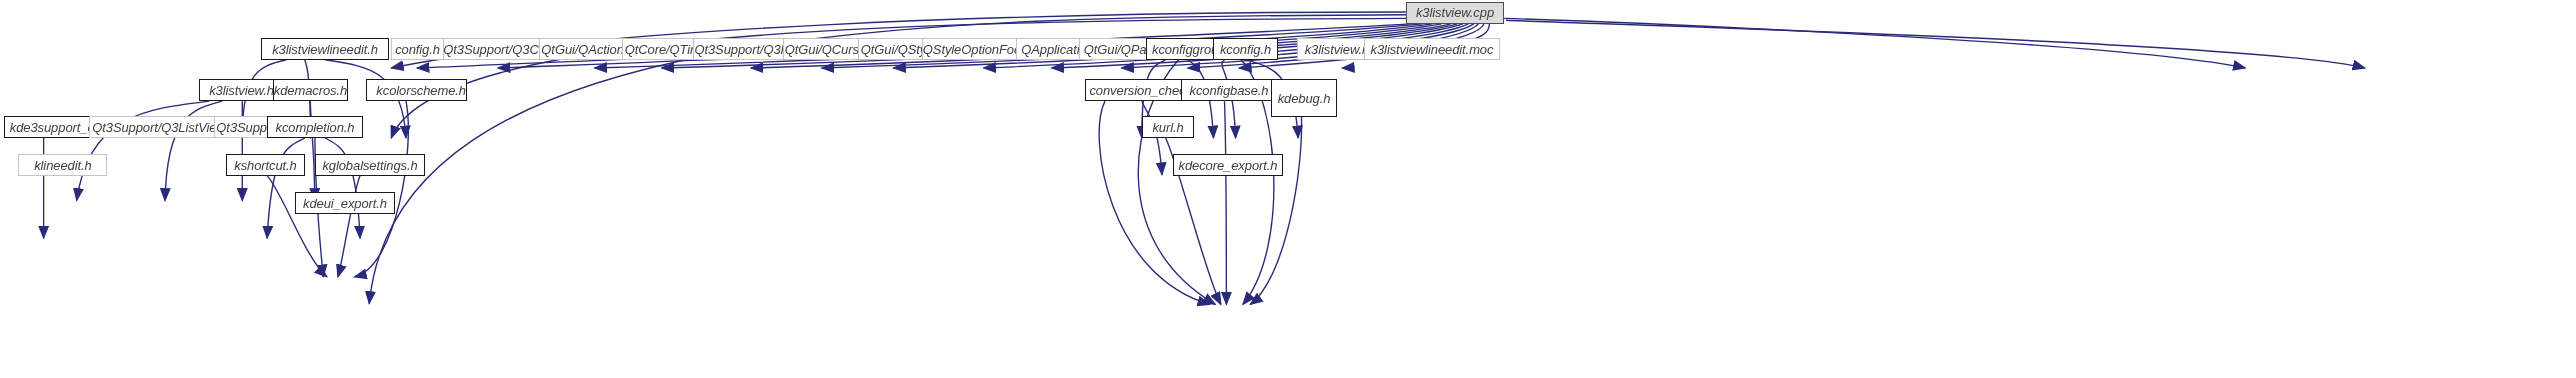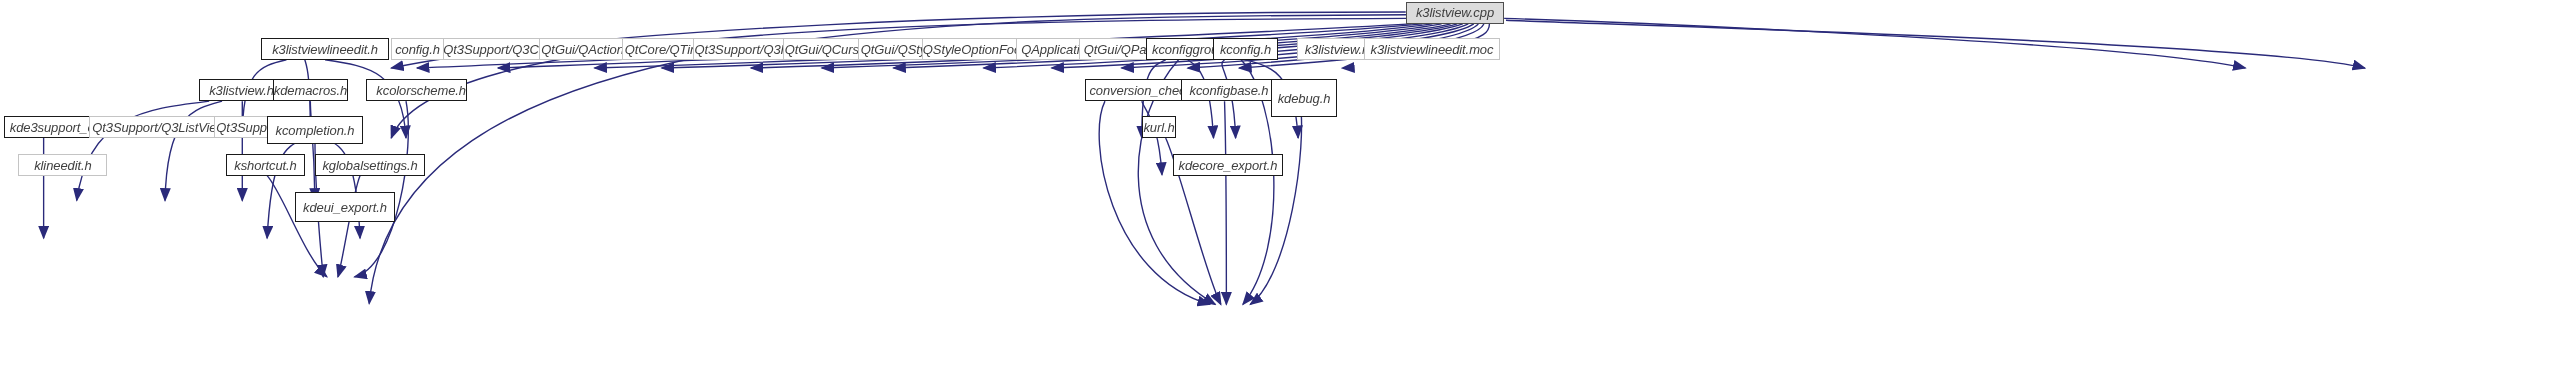--- a/index.html
+++ b/index.html
@@ -197,37 +197,37 @@
       </div>
       <div class="node strong" style="left: 3.7px; top: 116px; width: 136px; height: 22px;">
         <span class="lbl">kde3support_export.h</span>
       </div>
       <div class="node weak" style="left: 89px; top: 116px; width: 140px; height: 22px;">
         <span class="lbl">Qt3Support/Q3ListView</span>
       </div>
       <div class="node weak" style="left: 214px; top: 116px; width: 127px; height: 22px;">
         <span class="lbl">Qt3Support/Q3PtrList</span>
       </div>
-      <div class="node strong" style="left: 267px; top: 116px; width: 96px; height: 28px;">
+      <div class="node strong" style="left: 267px; top: 116px; width: 96px; height: 22px;">
         <span class="lbl">kcompletion.h</span>
       </div>
-      <div class="node strong" style="left: 1142px; top: 116px; width: 34px; height: 22px; align-items: center;">
+      <div class="node strong" style="left: 1142px; top: 116px; width: 52px; height: 22px; align-items: center;">
         <span class="lbl">kurl.h</span>
       </div>
       <div class="node weak" style="left: 18.4px; top: 154px; width: 89px; height: 22px;">
         <span class="lbl">klineedit.h</span>
       </div>
       <div class="node strong" style="left: 226px; top: 154px; width: 79px; height: 22px;">
         <span class="lbl">kshortcut.h</span>
       </div>
       <div class="node strong" style="left: 315px; top: 154px; width: 110px; height: 22px;">
         <span class="lbl">kglobalsettings.h</span>
       </div>
       <div class="node strong" style="left: 1173px; top: 154px; width: 110px; height: 22px;">
         <span class="lbl">kdecore_export.h</span>
       </div>
-      <div class="node strong" style="left: 295px; top: 192px; width: 100px; height: 30px;">
+      <div class="node strong" style="left: 295px; top: 192px; width: 100px; height: 22px;">
         <span class="lbl">kdeui_export.h</span>
       </div>
     </div>
 
 </div>
 
 
 </body></html>

